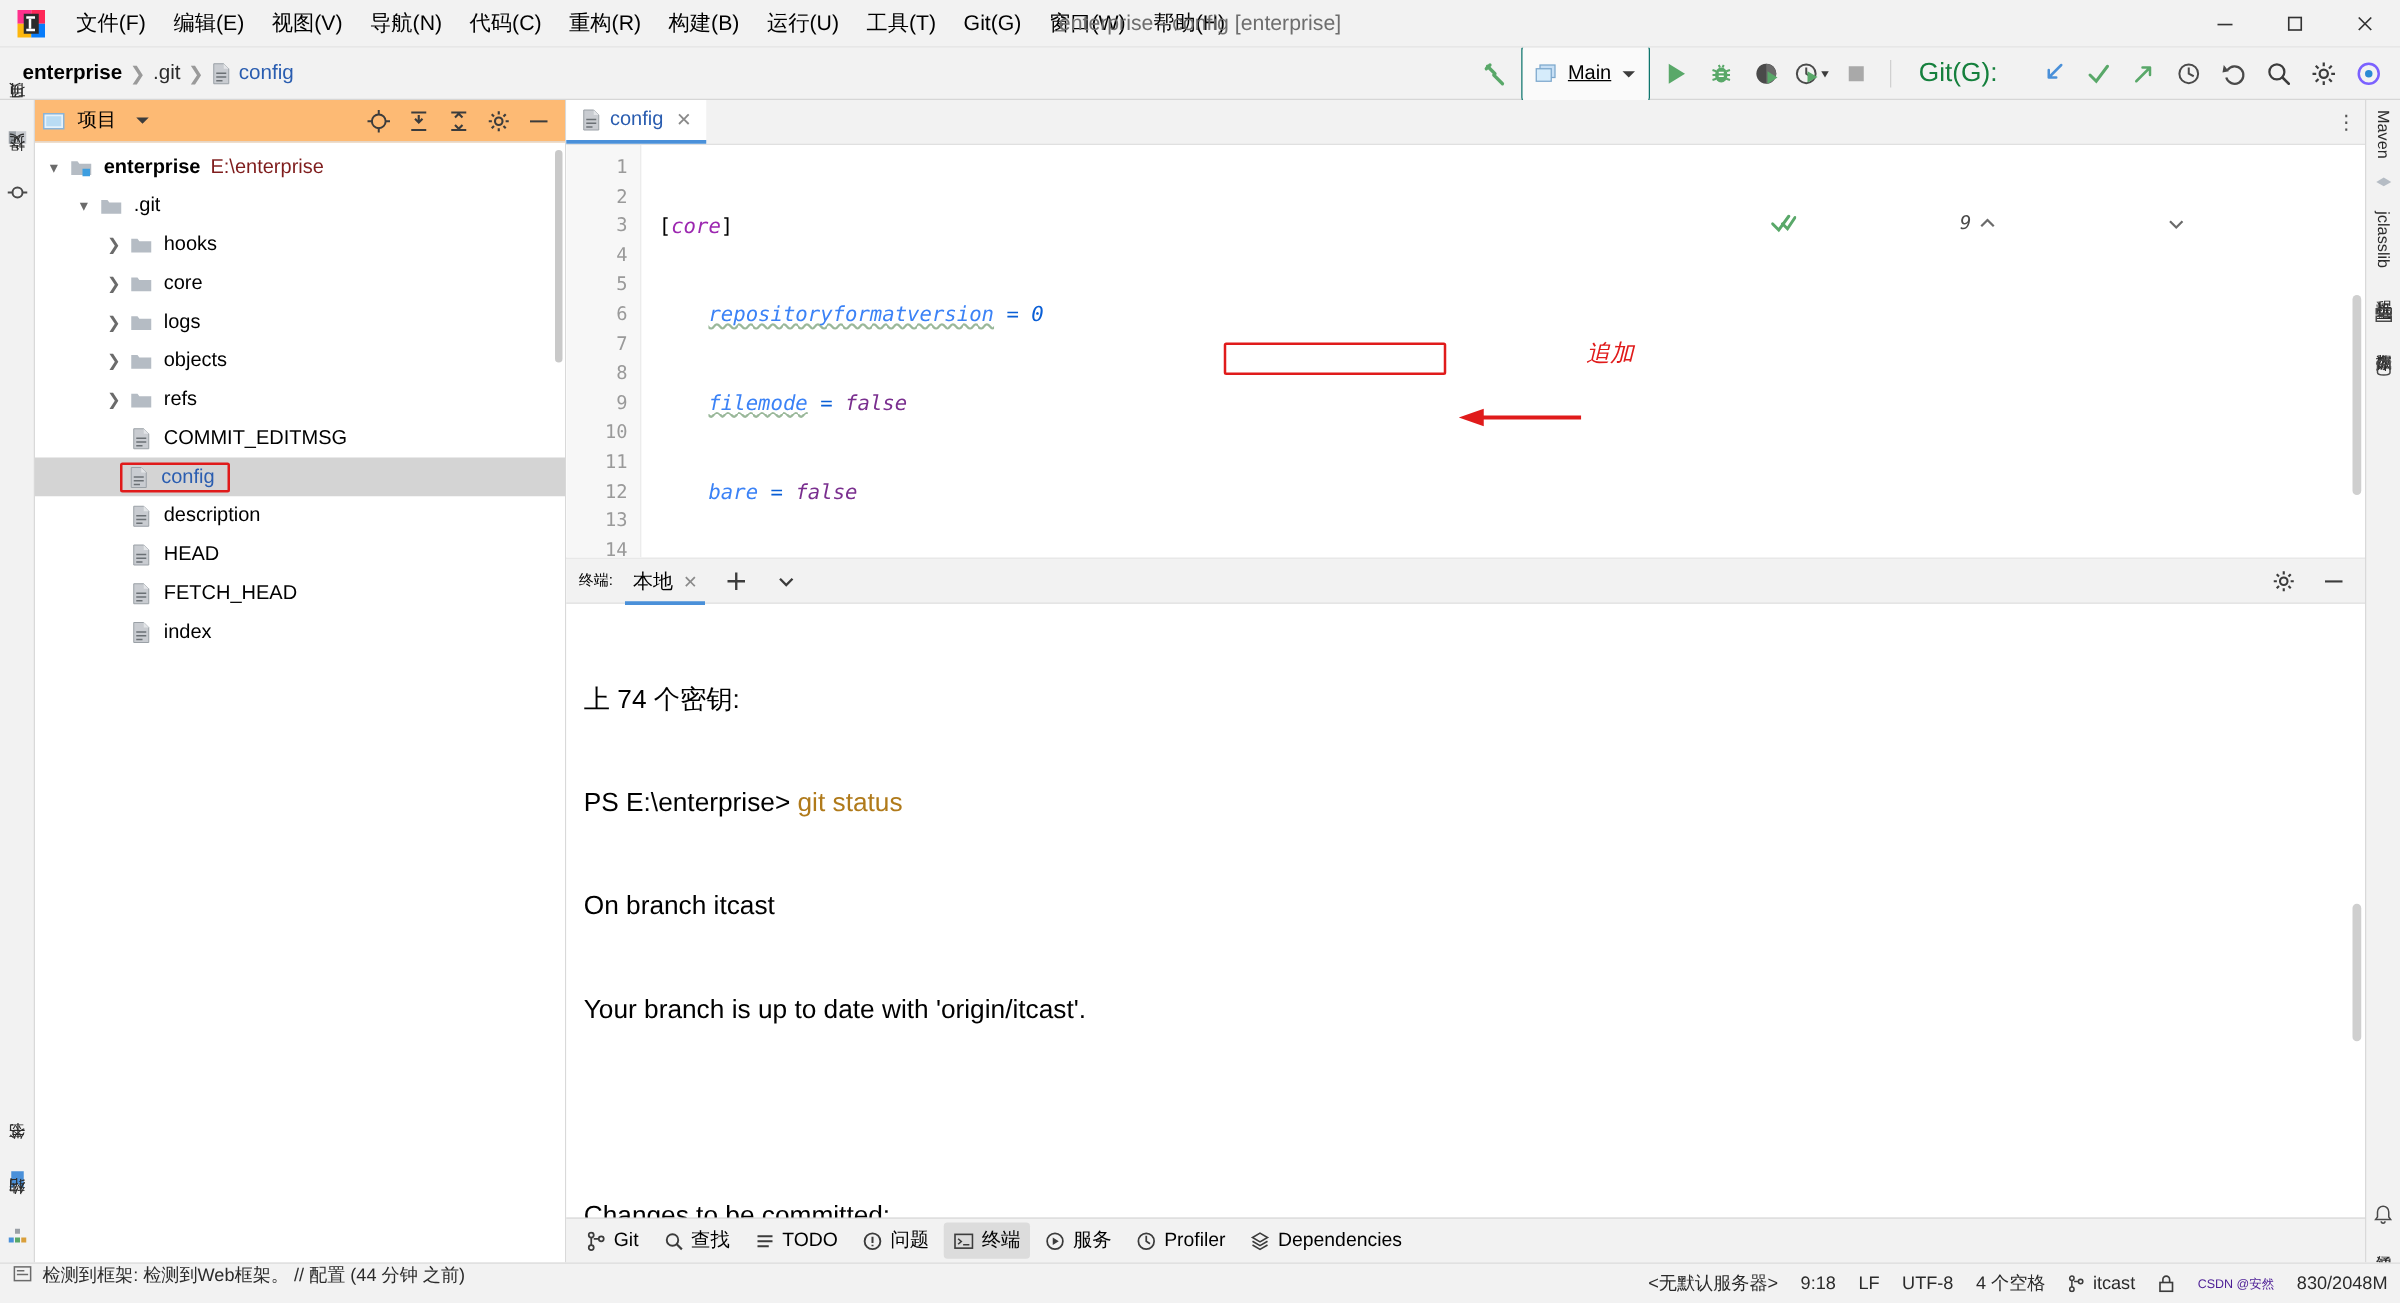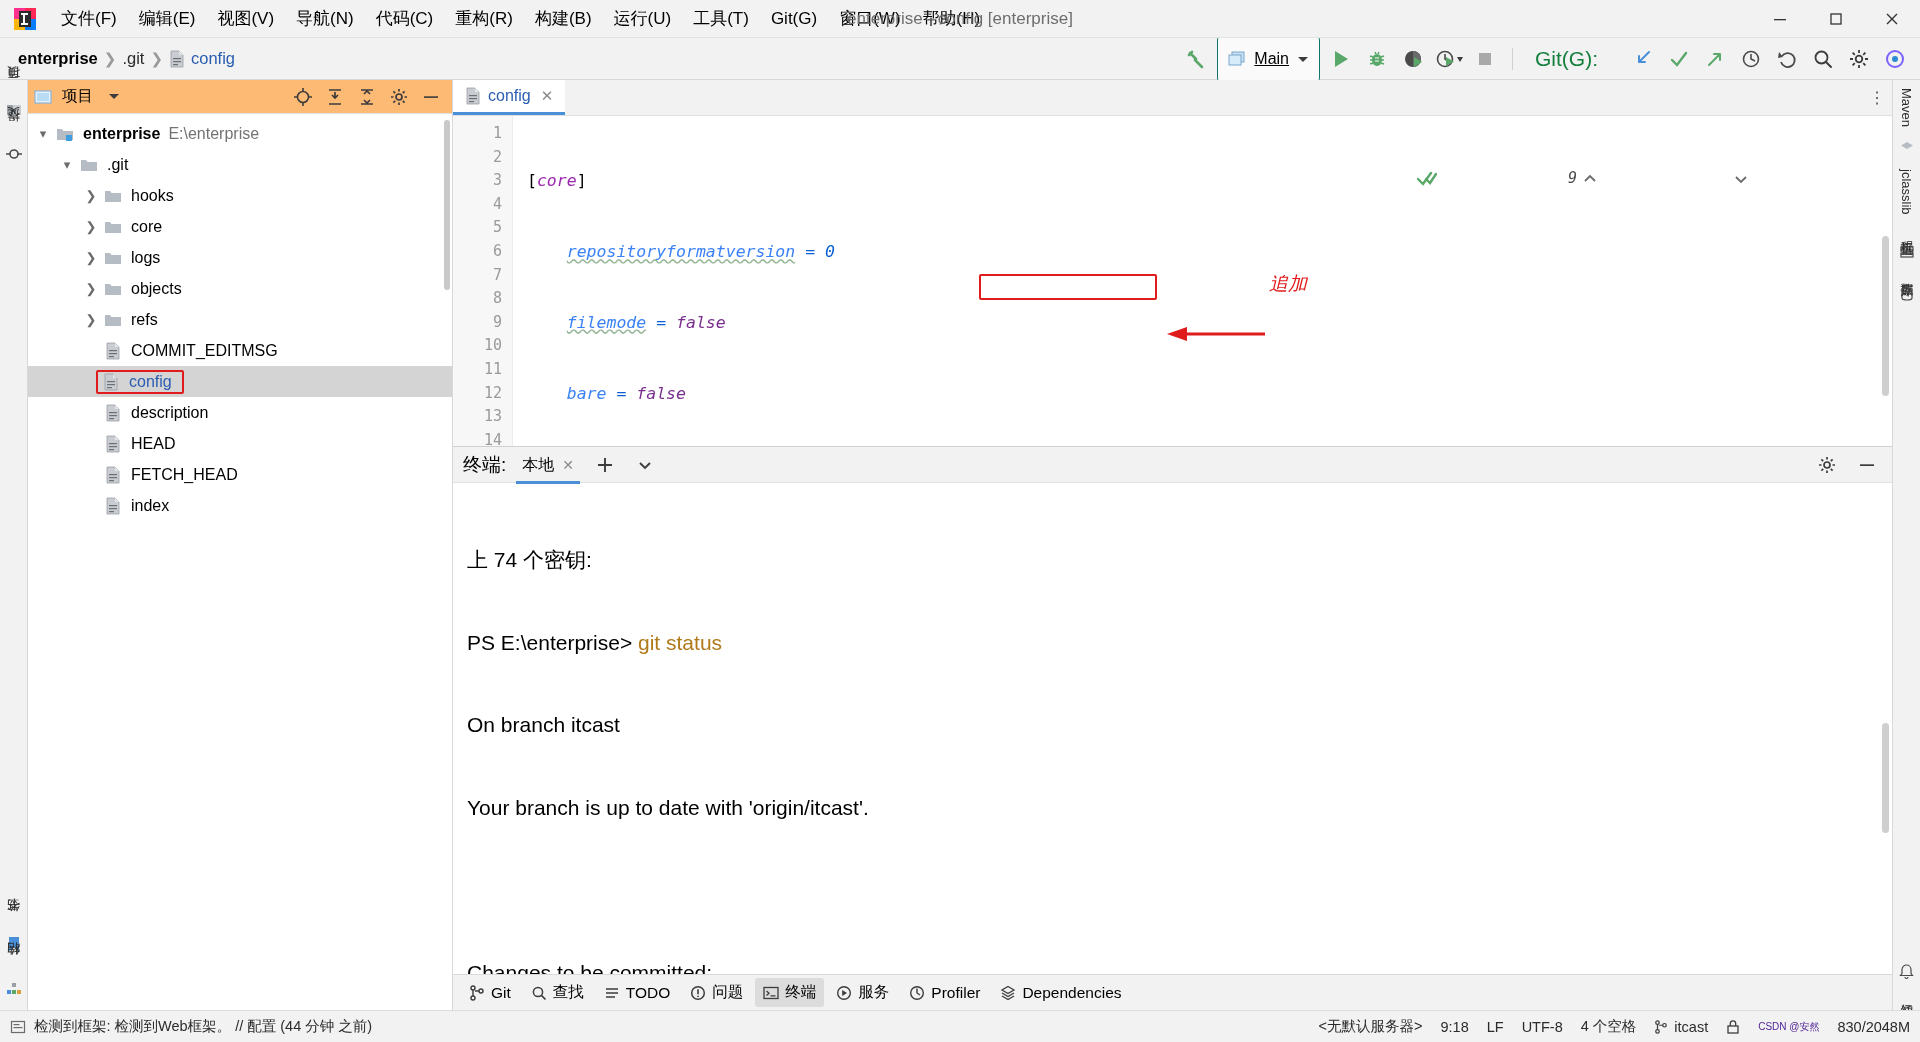--- a/index.html
+++ b/index.html
@@ -71,21 +71,21 @@
   }
   .pp-title { font-size: 15.5px; margin-left: 6px; }
   .pp-tools { margin-left: auto; display: flex; align-items: center; gap: 2px; }
   .tree { flex: 1; overflow: hidden; position: relative; padding-top: 4px; font-size: 16px; }
   .node { display: flex; align-items: center; height: 31px; padding-left: 4px; white-space: nowrap; }
   .node.selected { background: #d4d4d4; }
   .arrow { width: 22px; text-align: center; color: #6b6b6b; font-size: 13px; flex:none; }
   .nodeicon { width: 22px; display:flex; align-items:center; justify-content:center; margin-right: 7px; flex:none; }
   .node-label { }
   .node-label.bold { font-weight: bold; }
-  .node-path { color: #737373; margin-left: 8px; }
+  .node-path { color: #7f1d1d; margin-left: 8px; }
   .node-label.link { color: #2a5db0; }
   .hl-box {
     border: 2.5px solid #e01b1b; border-radius: 2px; padding: 1px 10px 1px 2px;
     display: flex; align-items: center; margin-left: -4px;
   }
   .tree-scroll { position: absolute; right: 2px; top: 6px; width: 6px; height: 170px; background: #c9c9c9; border-radius: 3px; }
 
   
   .editor-col { flex: 1; display: flex; flex-direction: column; min-width: 0; }
   .editor-wrap { height: 367px; min-height:367px; display: flex; flex-direction: column; border-bottom: 1px solid #d0d0d0; background:#fff; }
@@ -127,21 +127,21 @@
     font-family: "Liberation Sans", sans-serif;
   }
   .ed-scroll { position: absolute; right: 3px; top: 120px; width: 7px; height: 160px; background: #cfcfcf; border-radius: 4px; }
   .inspect {
     position: absolute; right: 14px; top: 8px; display: flex; align-items: center; gap: 6px; font-size: 15px; color: #4b4b4b;
   }
 
   
   .terminal { flex: 1; display: flex; flex-direction: column; min-height: 0; background: #fff; }
   .term-head { height: 36px; display: flex; align-items: center; background: #f2f2f2; border-bottom: 1px solid #e0e0e0; padding: 0 10px; gap: 10px; }
-  .term-title { font-size: 19px; }
+  .term-title { font-size: 12px; }
   .term-tab {
     display: flex; align-items: center; gap: 8px; font-size: 16px;
     border-bottom: 3px solid #4a90d9; padding: 6px 6px 5px 6px; margin-top: 3px;
   }
   .term-tab .x { color: #8a8a8a; font-size: 14px; }
   .term-head .right { margin-left: auto; display: flex; align-items: center; gap: 10px; }
   .term-body {
     flex: 1; overflow: hidden; padding: 8px 14px; position: relative;
     font-family: Liberation Sans, sans-serif; font-size: 21px; line-height: 27.5px; white-space: pre-wrap;
     word-break: break-all; color: #000;
@@ -152,21 +152,21 @@
   
   .toolbar-bottom {
     height: 36px; min-height:36px; display: flex; align-items: center; gap: 4px;
     background: #f2f2f2; border-top: 1px solid #d9d9d9; padding: 0 8px;
   }
   .btw { display: flex; align-items: center; gap: 6px; font-size: 15.5px; padding: 4px 8px; border-radius: 3px; }
   .btw.active { background: #dcdcdc; }
 
   
   .statusbar {
-    height: 32px; min-height:32px; display: flex; align-items: center;
+    height: 32px; min-height:32px; display: flex; 
     background: #f2f2f2; border-top: 1px solid #dcdcdc; padding: 0 10px; font-size: 14.5px; color: #2b2b2b; gap: 8px;
   }
   .sb-right { margin-left: auto; display: flex; align-items: center; gap: 18px; }
   .sb-item { white-space: nowrap; }
   .sb-watermark { color: #4c1d95; font-size: 10px; }
   svg { display: block; }
 </style>
 </head>
 <body>
 

